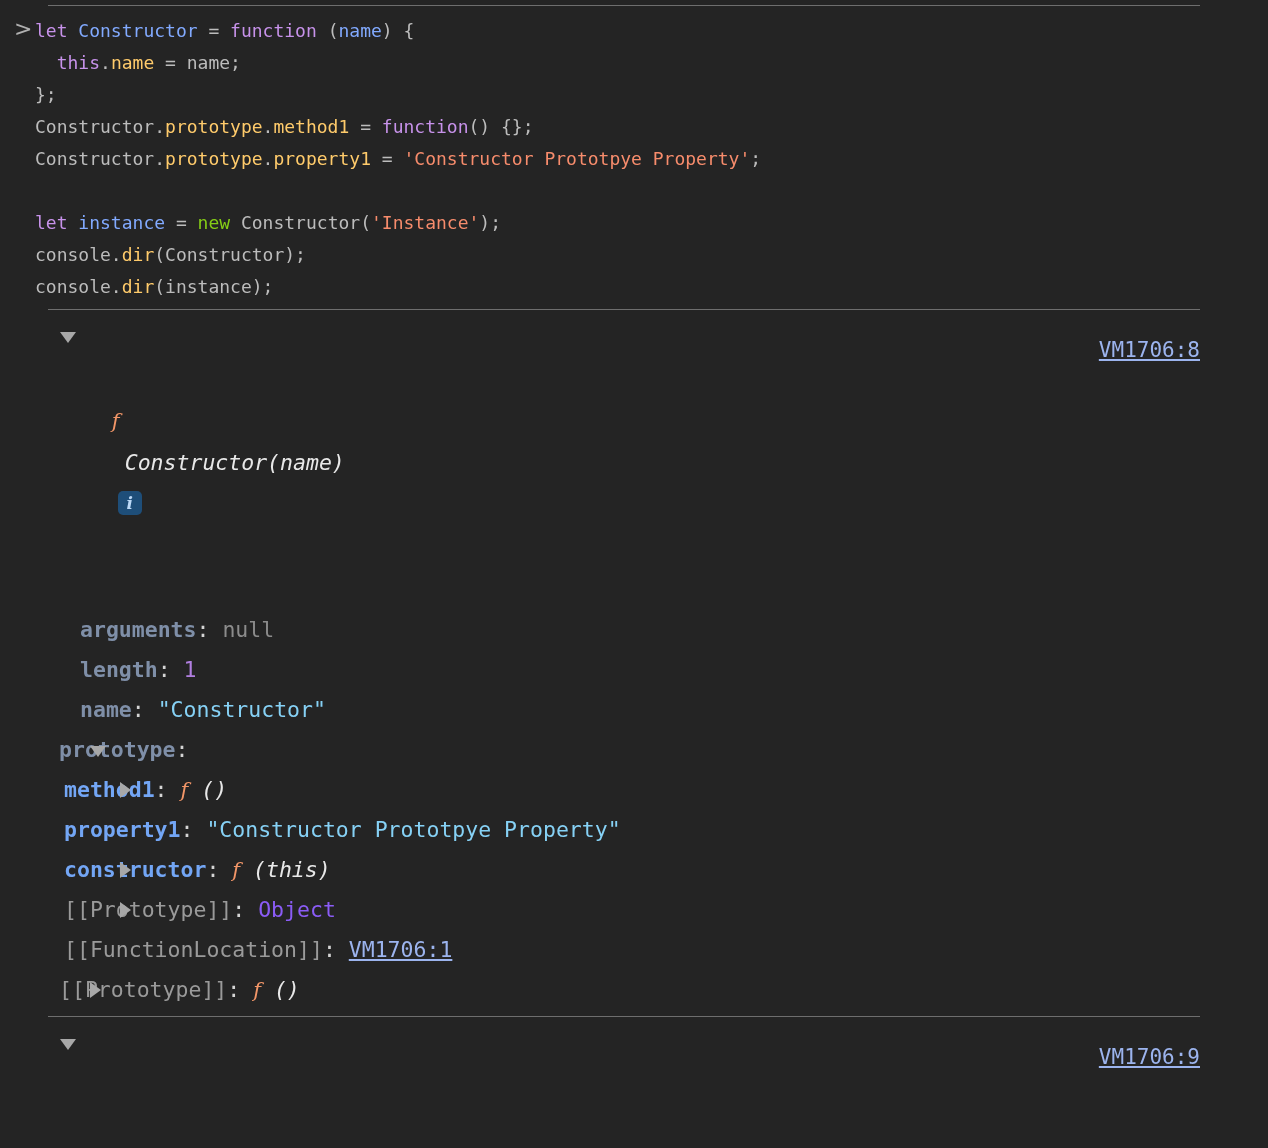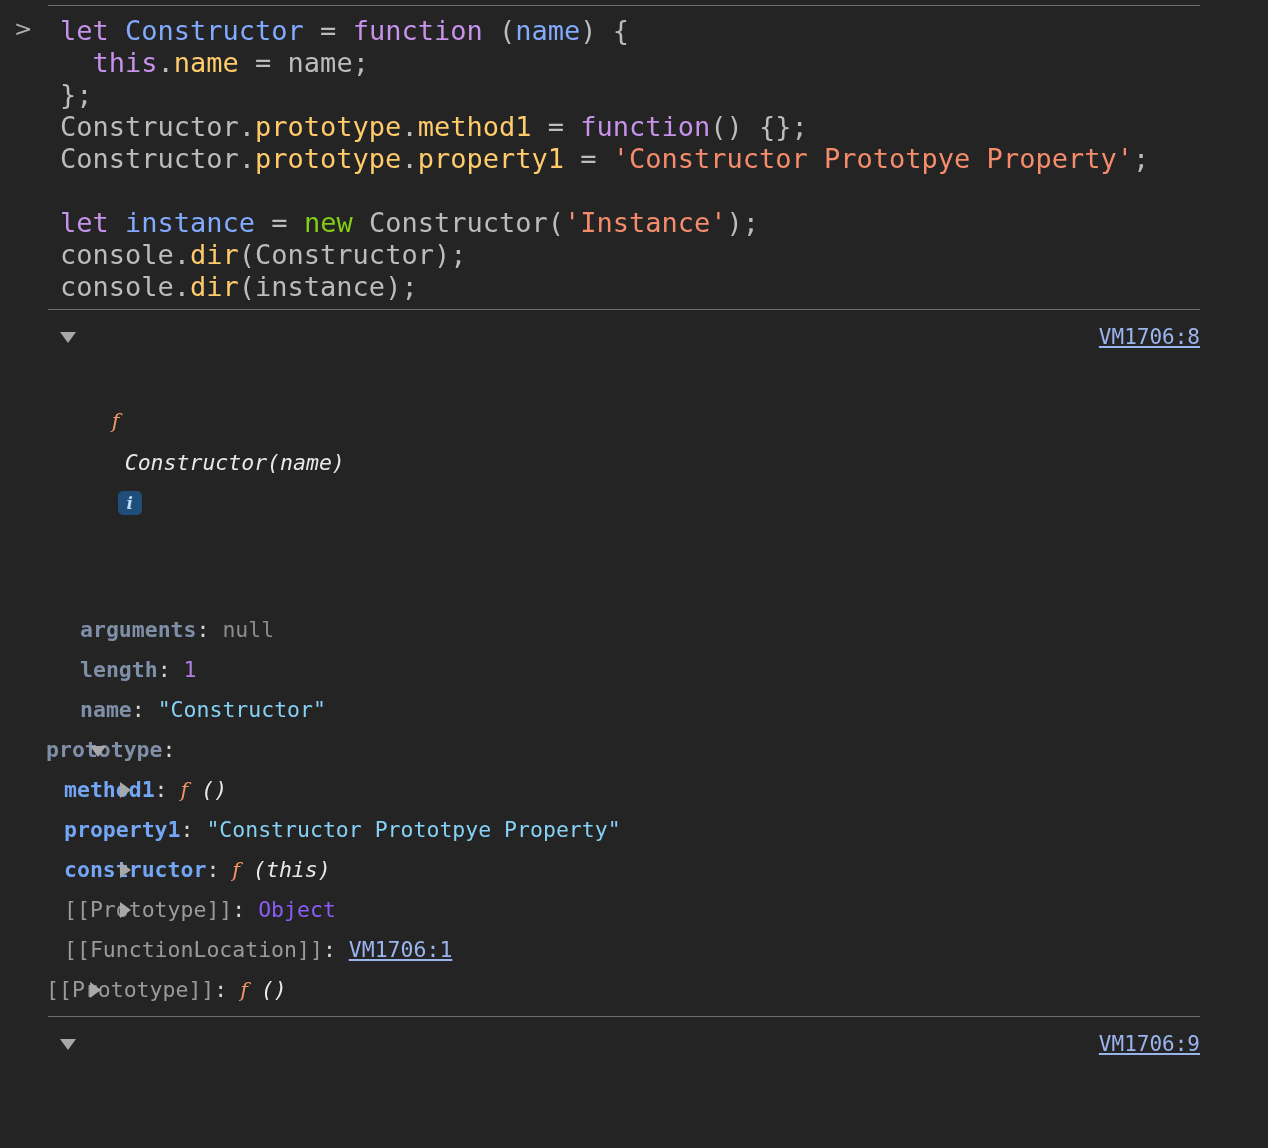--- a/index.html
+++ b/index.html
@@ -37,23 +37,23 @@
     left: 14px;
     top: 11px;
     width: 20px;
     height: 24px;
     color: #b0b0b0;
     font-size: 22px;
     line-height: 24px;
     font-family: "DejaVu Sans", "Liberation Sans", sans-serif;
   }
   .code {
-    padding-left: 60px;
+    padding-left: 35px;
     white-space: pre;
-    font-size: 27px;
+    font-size: 18px;
     line-height: 32px;
   }
   .code .ln { display: block; min-height: 32px; }
 
   
   .kw        { color: #c792ea; }   
   .kw-new    { color: #84cc16; }   
   .ident     { color: #82aaff; }   
   .plain     { color: #bcbcbc; }   
   .prop      { color: #ffcb6b; }   
@@ -69,21 +69,21 @@
     white-space: pre;
     min-height: 40px;
     line-height: 40px;
     font-size: 21.5px;
   }
   .row.hdr { line-height: 42px; min-height: 42px; }
 
   
   .i0 { padding-left: 60px; }
   .i1 { padding-left: 80px; }
-  .i2 { padding-left: 46px; }
+  .i2 { padding-left: 59px; }
   .i3 { padding-left: 64px; }
 
   
   .tri {
     position: absolute;
     width: 0; height: 0;
     border-style: solid;
     display: inline-block;
   }
   .tri.closed {
@@ -143,21 +143,21 @@
     text-align: center;
     vertical-align: 3px;
     margin-left: 6px;
     cursor: pointer;
   }
 
   
   .src-anchor {
     position: absolute;
     right: 68px;
-    top: 0;
+    top: 13px;
     font-size: 21px;
   }
 </style>
 </head>
 <body>
 
 <div class="divider top"></div>
 
 <div class="input-block">
   <span class="prompt-chevron">&gt;</span>

